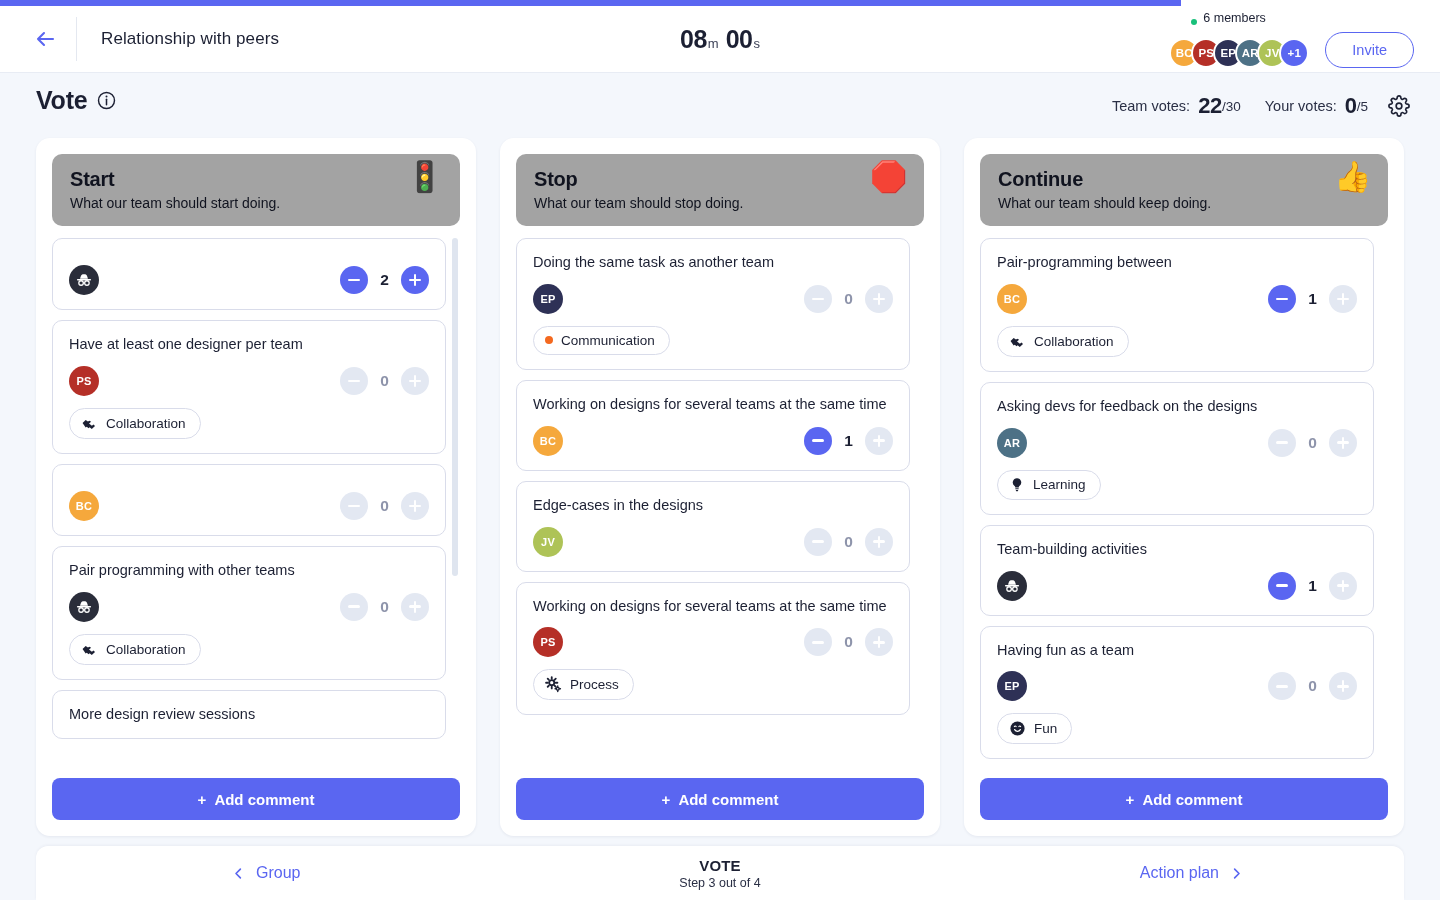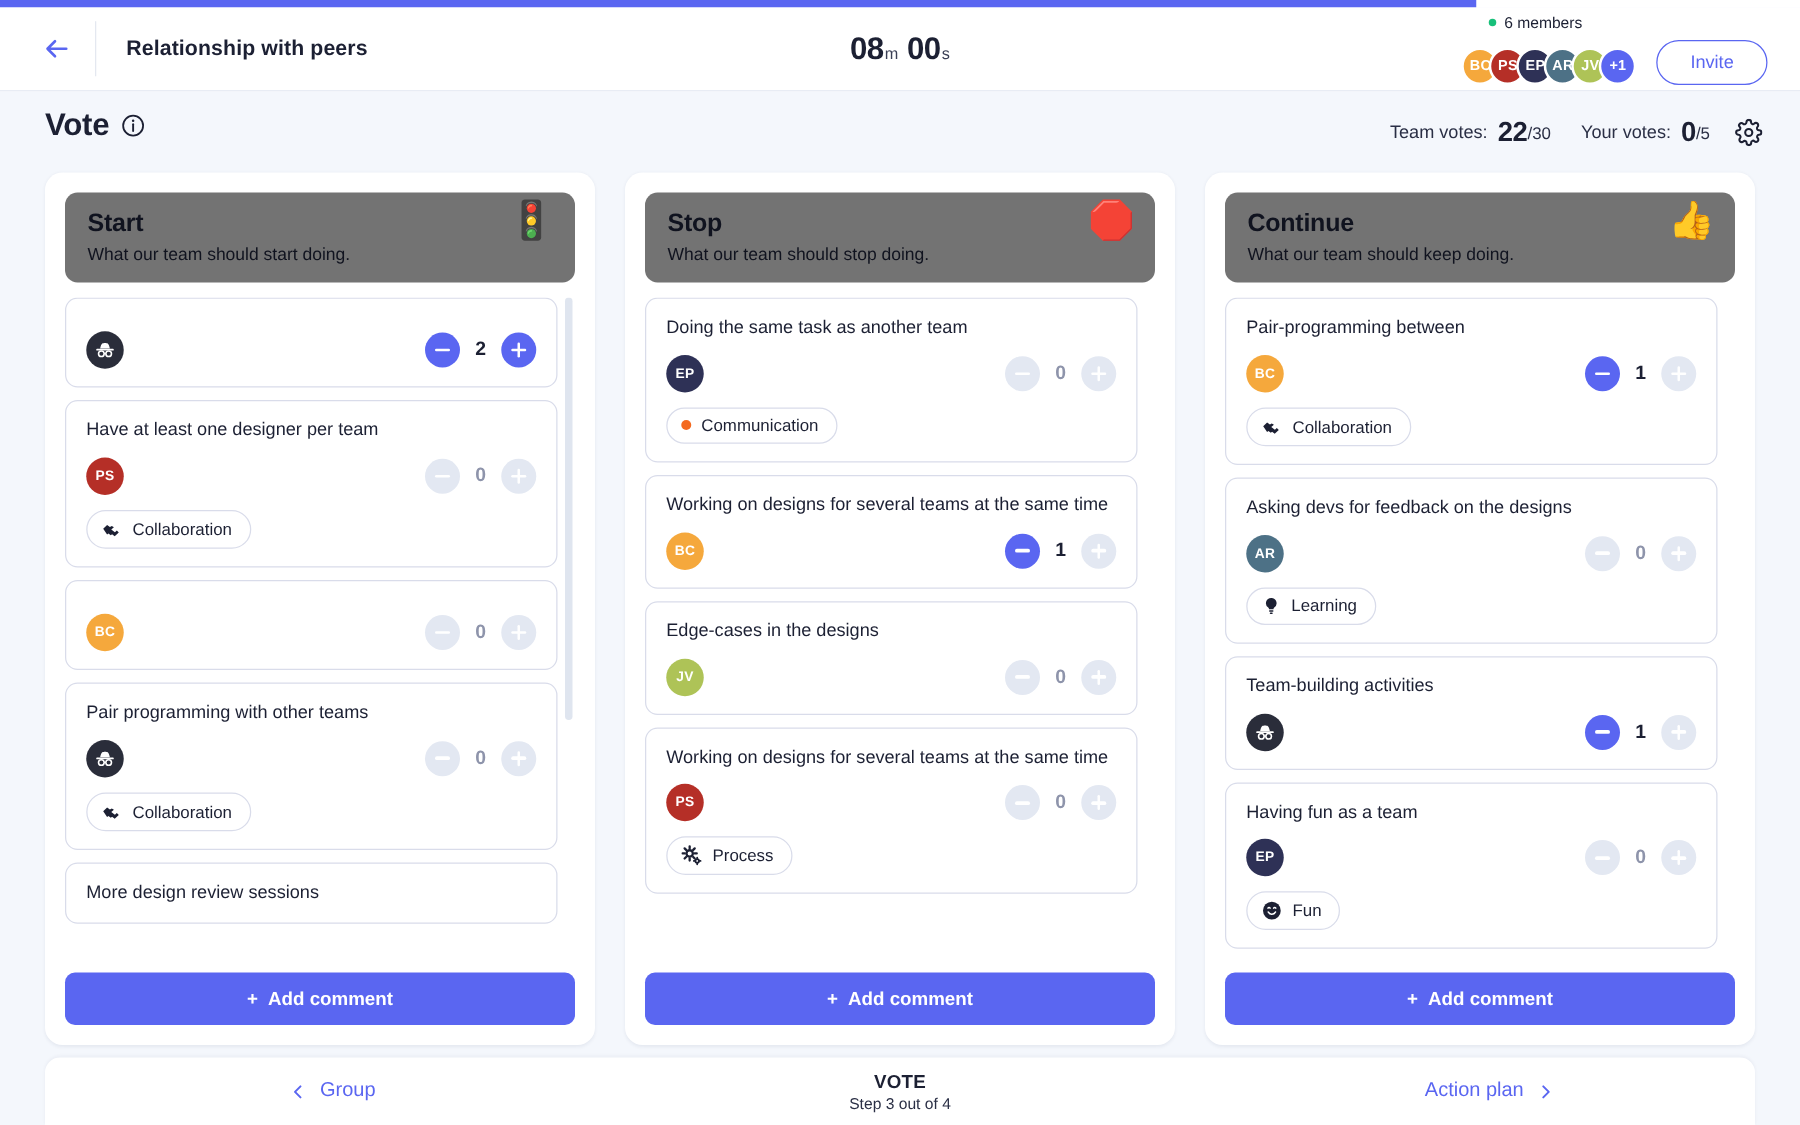--- a/index.html
+++ b/index.html
@@ -20,30 +20,30 @@
   .header {
     position: absolute; top: 6px; left: 0; width: 1440px; height: 67px;
     background: #ffffff; display: flex; align-items: center;
     border-bottom: 1px solid #e8ecf4;
   }
   .back-btn {
     width: 46px; display: flex; align-items: center; justify-content: center;
     margin-left: 22px; cursor: pointer; color: #5a66f1;
   }
   .hdr-divider { width: 1px; height: 44px; background: #e4e8f0; margin-left: 8px; }
-  .hdr-title { font-size: 17px; font-weight: 700; color: #1c2033; margin-left: 24px; letter-spacing: .1px; }
+  .hdr-title { font-size: 17px; font-weight: 400; color: #1c2033; margin-left: 24px; letter-spacing: .1px; }
 
   .timer { position: absolute; left: 0; right: 0; text-align: center; pointer-events: none; }
   .timer .num { font-size: 25px; font-weight: 700; letter-spacing: -.5px; color: #1c2033; }
   .timer .unit { font-size: 13px; font-weight: 400; color: #3a3f55; margin-left: 1px; margin-right: 7px; }
   .timer .unit.last { margin-right: 0; }
 
   .hdr-right { margin-left: auto; display: flex; align-items: flex-end; margin-right: 26px; }
   .members-block { display: flex; flex-direction: column; align-items: flex-start; }
-  .members-line { display: flex; align-items: center; font-size: 12.5px; color: #1c2033; margin-bottom: 13px; padding-left: 22px;}
+  .members-line { display: flex; align-items: flex-end; font-size: 12.5px; color: #1c2033; margin-bottom: 13px; padding-left: 22px;}
   .green-dot { width: 6px; height: 6px; border-radius: 50%; background: #18c07a; margin-right: 6px; }
   .avatars { display: flex; }
   .avatars .av { margin-right: -8px; border: 2px solid #fff; }
   .av {
     width: 30px; height: 30px; border-radius: 50%; color: #fff;
     font-size: 11.5px; font-weight: 600; display: flex; align-items: center; justify-content: center;
     letter-spacing: .2px;
   }
   .invite-btn {
     margin-left: 24px; border: 1.5px solid #5a66f1; color: #5a66f1; background: #fff;
@@ -66,21 +66,21 @@
 
   
   .board { position: absolute; top: 138px; left: 36px; width: 1368px; height: 698px; display: flex; gap: 24px; }
   .column {
     width: 440px; background: #ffffff; border-radius: 14px;
     box-shadow: 0 1px 3px rgba(30,40,80,.07);
     display: flex; flex-direction: column; padding: 16px;
     position: relative;
   }
   .col-head {
-    background: #737373; border-radius: 10px; padding: 14px 18px 15px 18px;
+    background: #a3a3a3; border-radius: 10px; padding: 14px 18px 15px 18px;
     position: relative; overflow: hidden; flex: none;
   }
   .col-head h2 { font-size: 20px; font-weight: 700; color: #10131f; letter-spacing: -.2px; }
   .col-head p { font-size: 14px; color: #10131f; margin-top: 4px; }
   .col-emoji { position: absolute; right: 16px; top: 8px; font-size: 30px; line-height: 1; }
 
   .col-body {
     flex: 1 1 auto; overflow: hidden; position: relative; margin-top: 12px;
   }
   .col-scroll { position: absolute; inset: 0; padding-right: 14px; overflow: hidden; }

